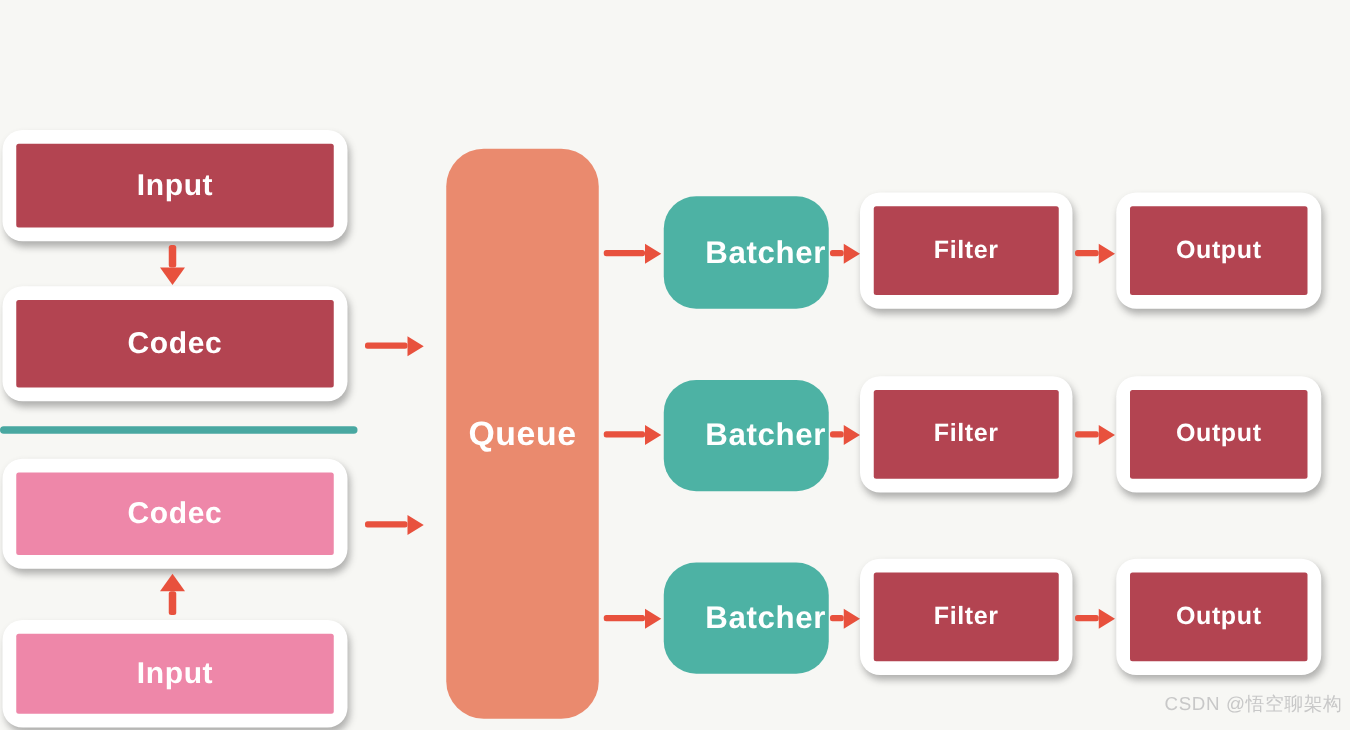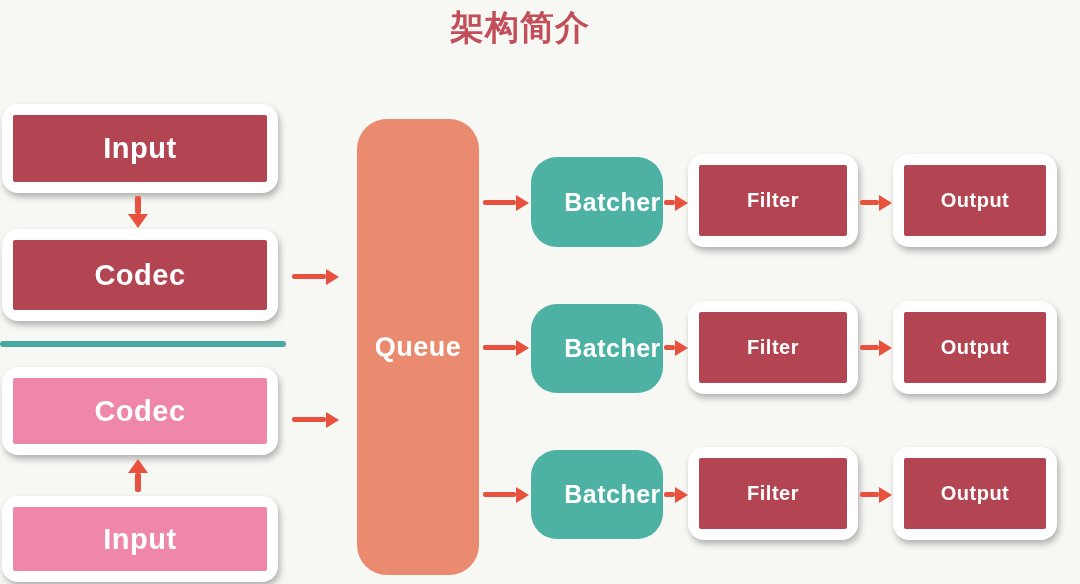--- a/index.html
+++ b/index.html
@@ -28,21 +28,21 @@
     position:absolute;background:#ffffff;border-radius:16px;
     box-shadow:2px 4px 6px rgba(90,90,90,.45);
     padding:11px;
   }
   .fill{
     width:100%;height:100%;display:flex;align-items:center;justify-content:center;
     font-weight:700;color:#fff;border-radius:2px;letter-spacing:.5px;
   }
   .box-dark{background:var(--dark-red)}
   .box-pink{background:var(--pink)}
-  .lbl-lg{font-size:29px}
+  .lbl-lg{font-size:24px}
   .lbl-md{font-size:20px}
   
   .teal-box{
     position:absolute;background:var(--teal);border-radius:26px;
     display:flex;align-items:center;justify-content:center;
     color:#fff;font-weight:700;font-size:25px;letter-spacing:.5px;padding-left:31px;
   }
   
   .queue{
     position:absolute;left:357px;top:119px;width:122px;height:456px;
@@ -77,21 +77,20 @@
   .watermark{
     position:absolute;right:6px;top:554px;
     font-size:15px;color:var(--watermark);letter-spacing:.5px;
   }
 </style>
 </head>
 <body>
 
 <div class="canvas">
 
-  <div class="title">架构简介</div>
 
   <div class="card" style="left:2px;top:104px;width:276px;height:89px">
     <div class="fill box-dark lbl-lg">Input</div>
   </div>
 
   <div class="arrow-down" style="left:135px;top:196px;height:18px"></div>
 
   <div class="card" style="left:2px;top:229px;width:276px;height:92px">
     <div class="fill box-dark lbl-lg">Codec</div>
   </div>
@@ -142,13 +141,14 @@
   <div class="teal-box" style="left:531px;top:450px;width:132px;height:89px">Batcher</div>
   <div class="arrow-h" style="left:664px;top:492px;width:11px"></div>
   <div class="card" style="left:688px;top:447px;width:170px;height:93px">
     <div class="fill box-dark lbl-md">Filter</div>
   </div>
   <div class="arrow-h" style="left:860px;top:492px;width:19px"></div>
   <div class="card" style="left:893px;top:447px;width:164px;height:93px">
     <div class="fill box-dark lbl-md">Output</div>
   </div>
 
+  <div class="watermark">CSDN @悟空聊架构</div>
 </div>
 
 </body></html>

